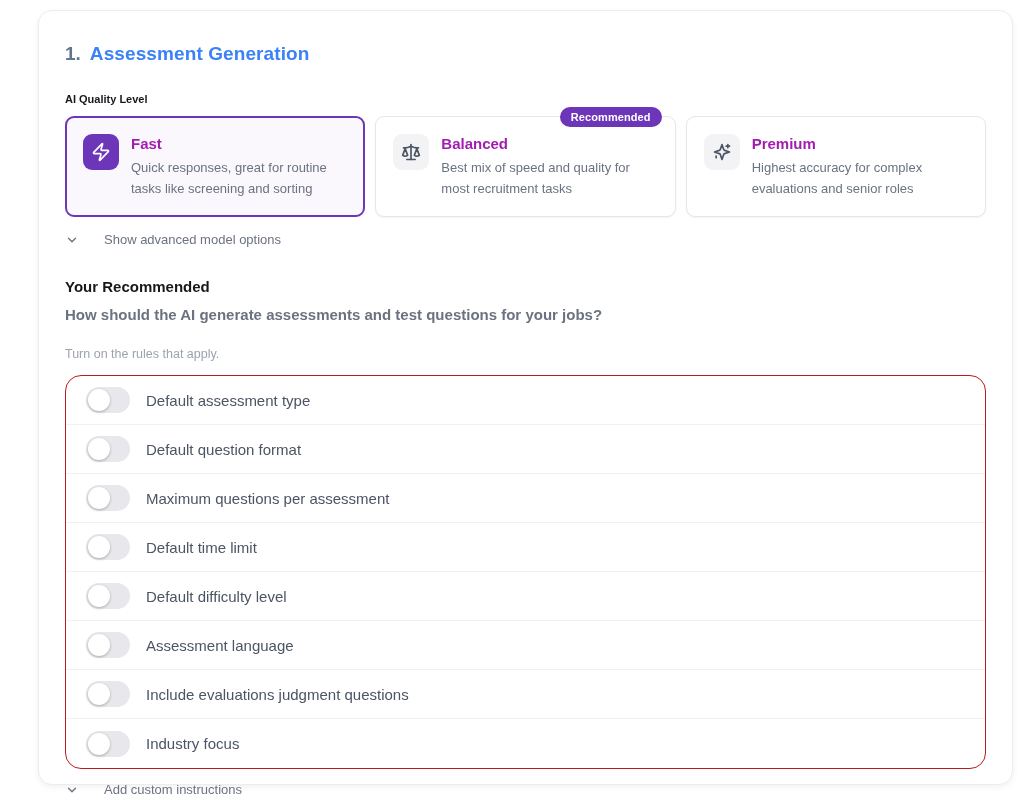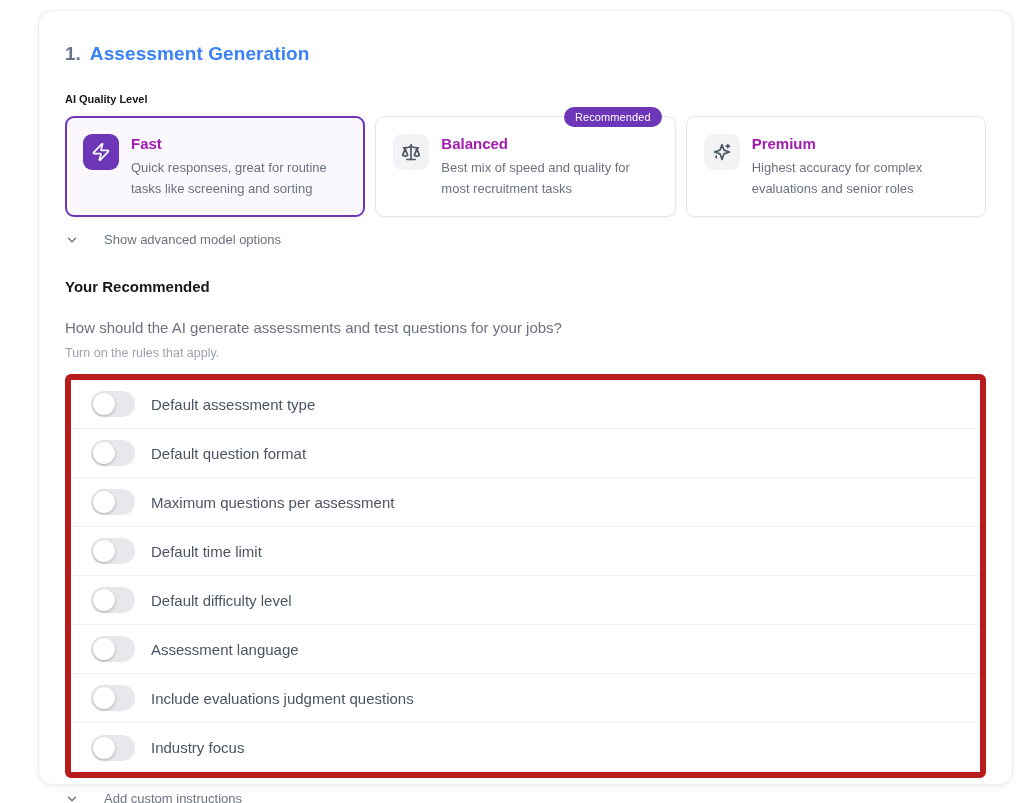--- a/index.html
+++ b/index.html
@@ -30,36 +30,36 @@
     width:36px; height:36px; border-radius:9px; flex:0 0 36px;
     display:flex; align-items:center; justify-content:center;
     background:#f3f3f5; color:#4b5563;
   }
   .quality-card.selected .card-icon-chip{ background:#6d35b8; color:#ffffff; }
   .card-text{ padding-top:1px; }
   .card-title{ font-size:15px; font-weight:700; color:#a21caf; margin-bottom:5px; }
   .card-desc{ font-size:13px; color:#6b7280; line-height:1.62; max-width:225px; }
   .badge{
     position:absolute; top:-10px; right:13px;
-    background:#6d35b8; color:#fff; font-size:11px; font-weight:400;
+    background:#6d35b8; color:#fff; font-size:11px; font-weight:700;
     padding:4px 11px; border-radius:999px; letter-spacing:.1px;
   }
 
   .link-row{
     display:flex; align-items:center; gap:25px; margin-top:15px;
     font-size:13px; color:#6b7280; cursor:pointer; width:fit-content;
   }
   .chev{ display:flex; color:#6b7280; }
 
   .prefs-title{ font-size:15px; font-weight:700; color:#17181c; margin-top:31px; }
-  .prefs-question{ font-size:15px; color:#6b7280; margin-top:24px; }
-  .prefs-hint{ font-size:12.5px; color:#9ca3af; margin-top:10px; }
+  .prefs-question{ font-size:15px; color:#6b7280; margin-top:11px;font-weight:bold; }
+  .prefs-hint{ font-size:12.5px; color:#9ca3af; margin-top:24px; }
 
   .rules-list{
-    margin-top:14px; border:6px solid #b91c1c; border-radius:6px;
+    margin-top:14px; border:1px solid #b91c1c; border-radius:16px;
     background:#fff; overflow:hidden;
   }
   .rule-row{
     display:flex; align-items:center; gap:16px; height:49px; padding:0 20px;
     border-bottom:1px solid #f0f0f2;
   }
   .rule-row:last-child{ border-bottom:none; }
   .rule-label{ font-size:15px; color:#4b5563; }
 
   .toggle{

